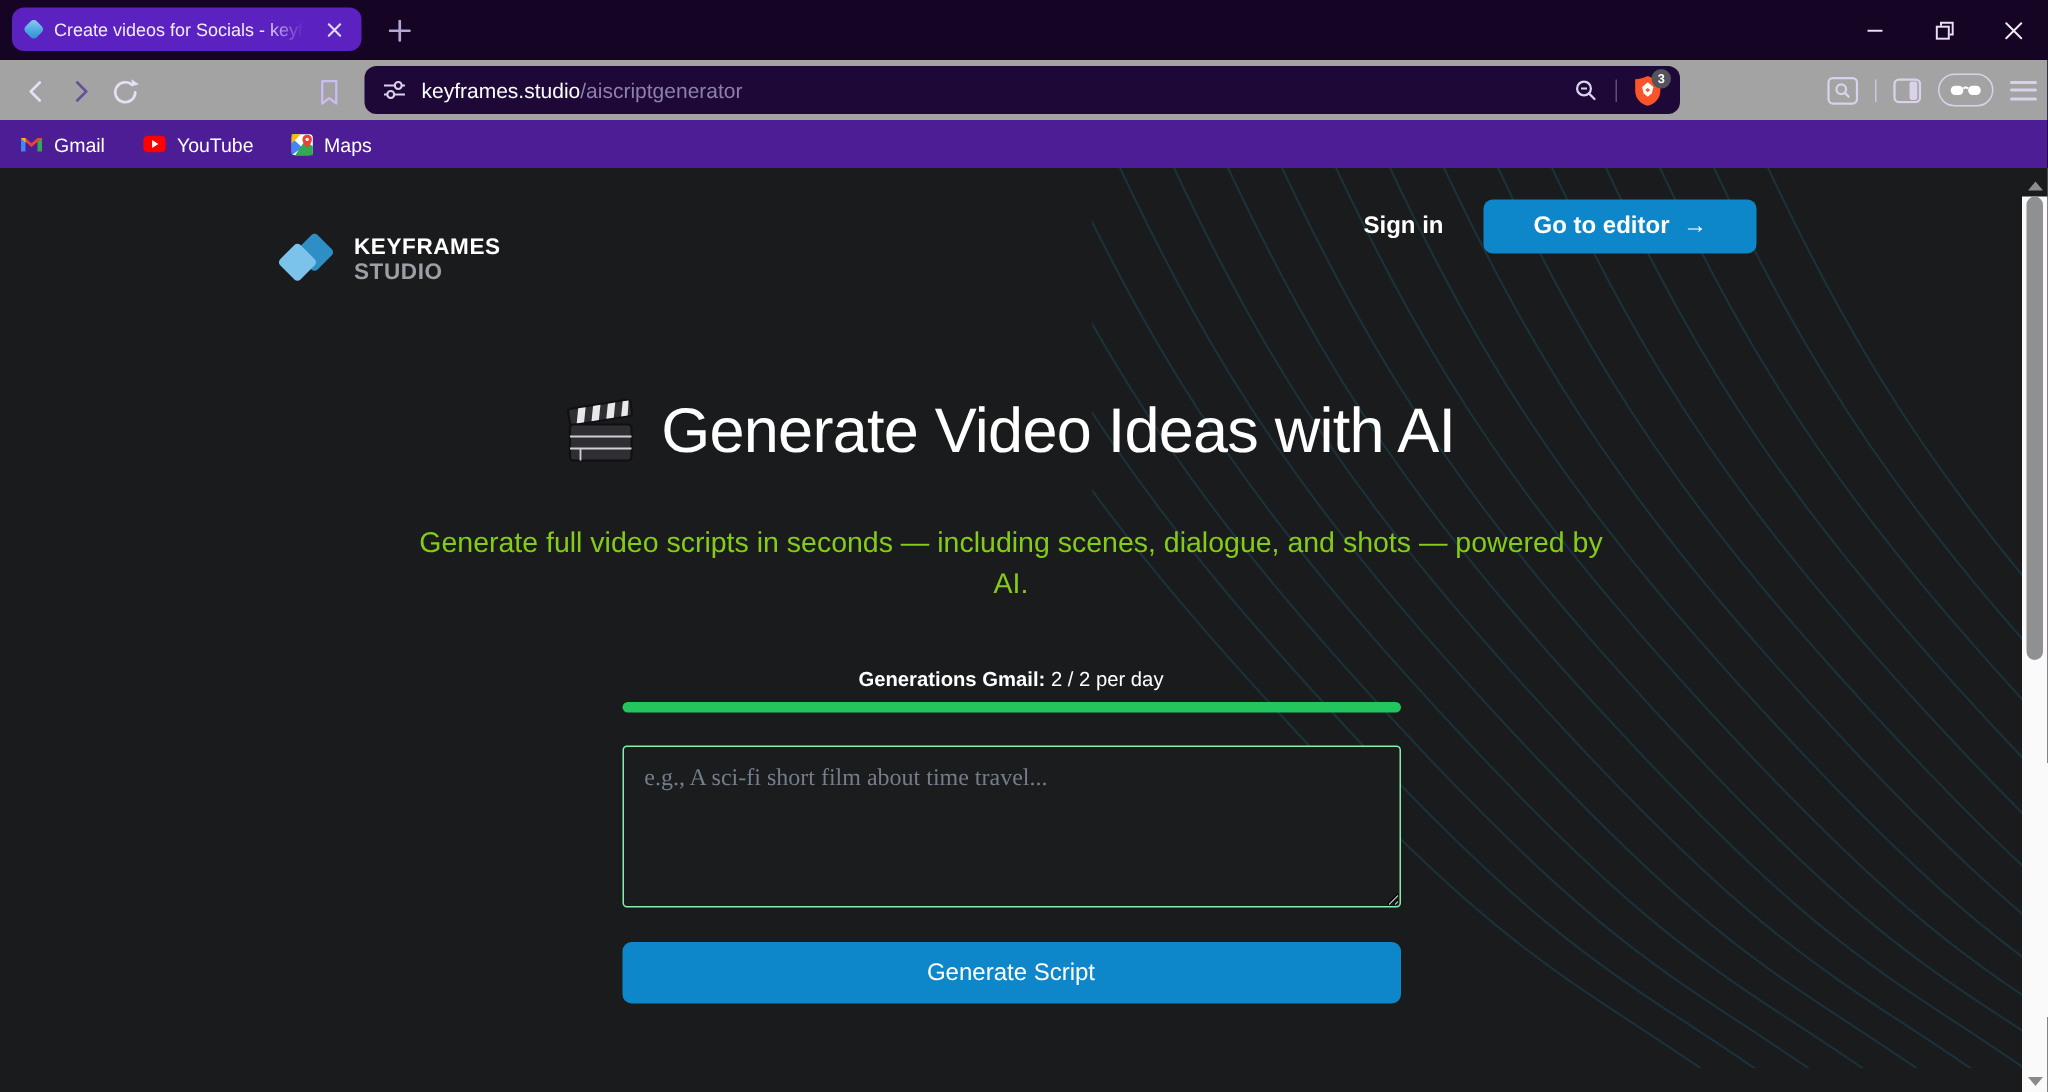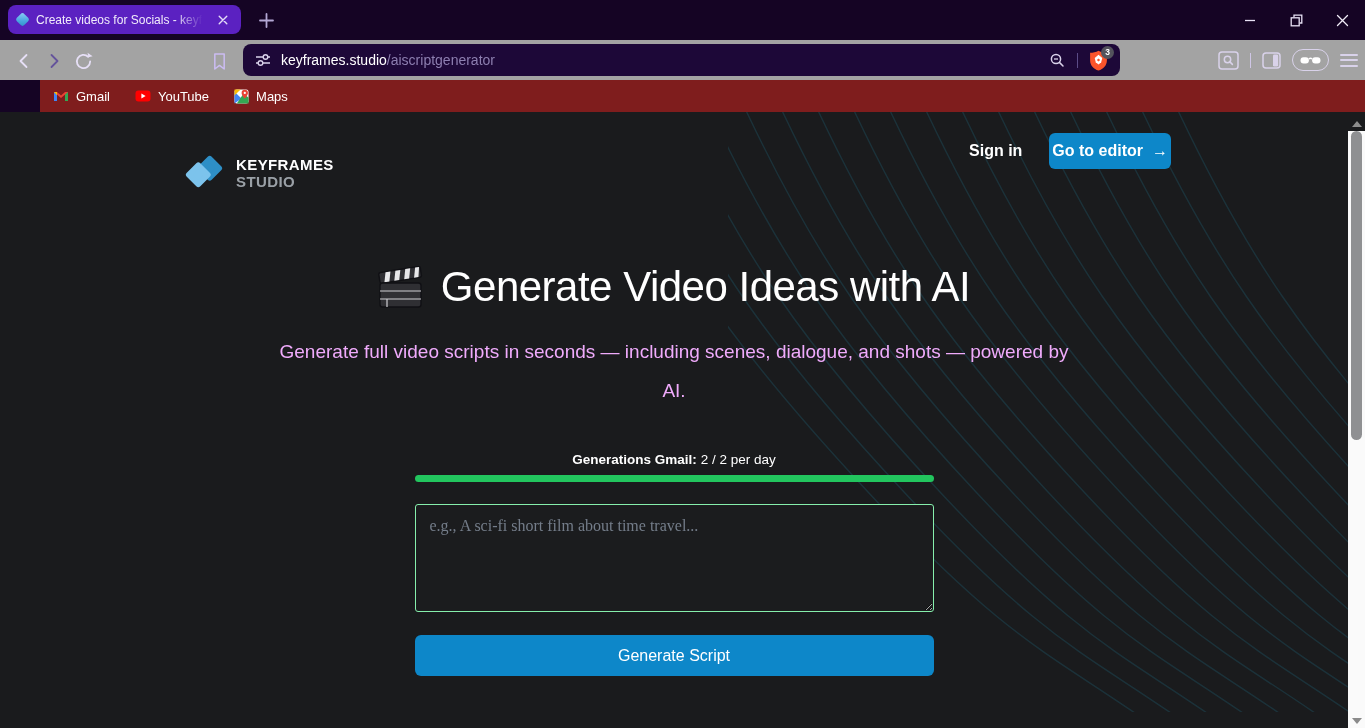--- a/index.html
+++ b/index.html
@@ -38,22 +38,22 @@
     background:#53535c; color:#fff; font-size:8.5px; font-weight:bold; display:flex;
     align-items:center; justify-content:center; padding:0 2px; }
   .toolbar-right { position:absolute; right:7px; top:0; height:40px; display:flex; align-items:center; gap:11px; }
   .tb-icon { display:flex; align-items:center; justify-content:center; cursor:pointer; }
   .vpn-pill { width:37px; height:22px; border:1.5px solid #d9d2ea; border-radius:12px;
     display:flex; align-items:center; justify-content:center; cursor:pointer; }
   .hamburger { display:flex; flex-direction:column; gap:3.5px; cursor:pointer; }
   .hamburger i { display:block; width:18px; height:2px; background:#d9d2ea; border-radius:1px; }
 
   
-  .bookmarksbar { height:32px; background:#7f1d1d; display:flex; align-items:center;
-    padding-left:13px; gap:25px;margin-left:40px; }
+  .bookmarksbar { height:32px; background:#4c1d95; display:flex; align-items:center;
+    padding-left:13px; gap:25px; }
   .bm-item { display:flex; align-items:center; gap:7px; color:#fff; font-size:13px; cursor:pointer; }
 
   
   .page { position:absolute; top:112px; left:0; width:1348px; height:616px;
     background:#1a1b1d; overflow:hidden; }
   .decor { position:absolute; top:0; right:0; width:620px; height:600px; pointer-events:none; }
 
   .site-header { position:relative; height:78px; z-index:2; }
   .brand { position:absolute; left:182px; top:0; height:78px; display:flex; align-items:flex-end;
     gap:10px; cursor:pointer; }
@@ -61,28 +61,28 @@
   .brand-l1 { color:#ffffff; }
   .brand-l2 { color:#9aa0a6; }
   .main-nav { position:absolute; left:352px; top:0; height:78px; display:flex; align-items:center;
     gap:30px; }
   .nav-link { color:#d5d9de; font-size:16px; cursor:pointer; white-space:nowrap; }
   .badge-new { display:inline-block; background:#c7d2fe; color:#2563eb; font-size:10px; font-weight:bold;
     padding:3px 9px; border-radius:10px; margin-left:9px; position:relative; top:-9px; letter-spacing:.3px; }
   .header-right { position:absolute; right:177px; top:0; height:78px; display:flex; align-items:center; gap:27px; }
   .signin { color:#fff; font-size:16px; font-weight:bold; cursor:pointer; }
   .btn-editor { display:flex; align-items:center; gap:9px; background:#0d87c9; color:#fff;
-    font-size:16px; font-weight:bold; border:none; border-radius:6px; padding:9px 3px; cursor:pointer;
+    font-size:16px; font-weight:bold; border:none; border-radius:6px; padding:9px 33px; cursor:pointer;
     font-family:inherit; }
 
   .hero { position:relative; z-index:2; display:flex; flex-direction:column; align-items:center; width:100%; }
   .hero-title { margin-top:73px; display:flex; align-items:center; gap:17px; color:#fff;
     font-size:42px; font-weight:400; letter-spacing:-.5px; }
-  .hero-sub { margin-top:21px; width:812px; text-align:center; color:#f0abfc; font-size:19px;
-    line-height:39px; }
+  .hero-sub { margin-top:38px; width:812px; text-align:center; color:#84cc16; font-size:19px;
+    line-height:27px; }
   .gen-row { margin-top:42px; font-size:13.5px; color:#fff; font-weight:bold; }
   .gen-value { font-weight:normal; }
   .progress { margin-top:8px; width:519px; height:7px; border-radius:4px; background:#22c55e; }
   .prompt { margin-top:22px; width:519px; height:108px; background:#1b1c1e; border:1px solid #86efac;
     border-radius:3px; color:#d7dce2; font-size:16px; padding:12px 14px; resize:vertical;
     font-family:Liberation Serif, serif; outline:none; }
   .prompt::placeholder { color:#747d8a; }
   .btn-generate { margin-top:23px; width:519px; height:41px; background:#0d87c9; color:#fff;
     border:none; border-radius:6px; font-size:16px; font-weight:normal; cursor:pointer; font-family:inherit; }
 

